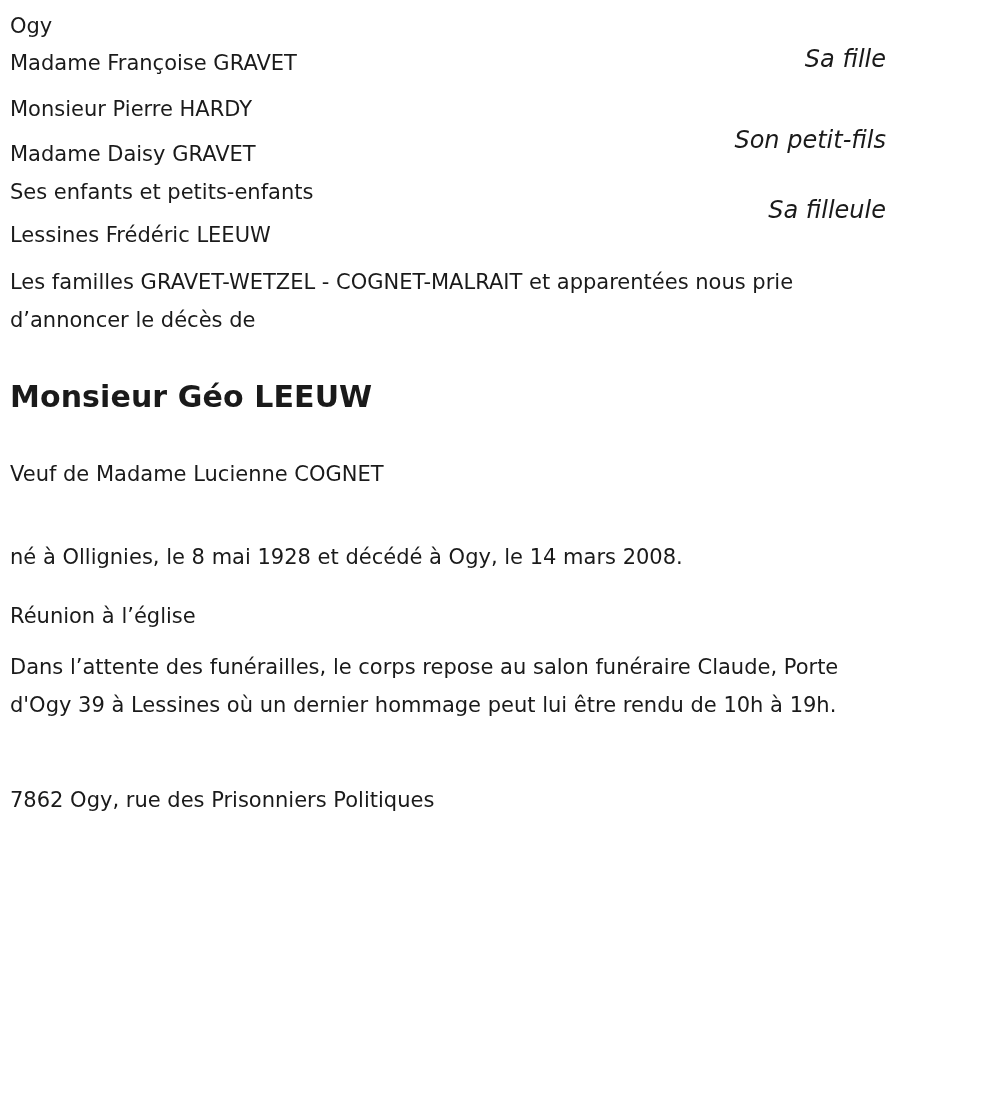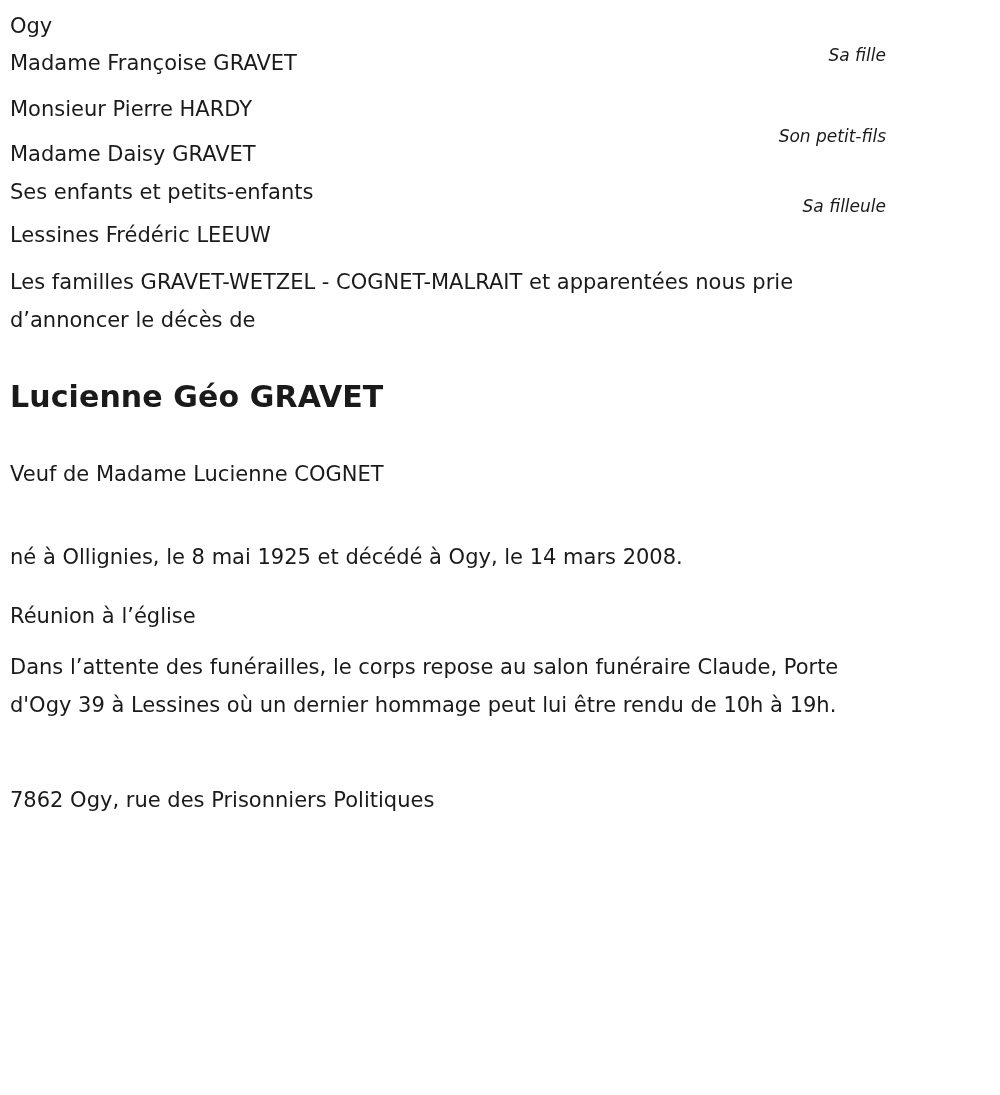--- a/index.html
+++ b/index.html
@@ -32,21 +32,21 @@
   }
   .name-line {
     font-size: 21px;
     line-height: 1.78;
     white-space: nowrap;
   }
   .relation-label {
     position: absolute;
     right: 0;
     font-style: italic;
-    font-size: 17px;
+    font-size: 24px;
     white-space: nowrap;
   }
 
   .relation-block.r1 { margin-bottom: 8px; }
   .relation-block.r1 .relation-label { top: 37px; }
 
   .relation-block.r2 { margin-bottom: 8px; }
   .relation-block.r2 .relation-label { top: 35px; }
 
   .relation-block.r3 { margin-bottom: 6px; }
@@ -114,25 +114,25 @@
       <div class="name-line">Ses enfants et petits-enfants</div>
       <div class="relation-label">Sa filleule</div>
     </div>
 
     <div class="relation-block r4">
       <div class="name-line">Lessines Frédéric LEEUW</div>
     </div>
 
     <p class="para announce">Les familles GRAVET-WETZEL - COGNET-MALRAIT et apparentées nous prie d’annoncer le décès de</p>
 
-    <h1 class="deceased-name">Lucienne Géo GRAVET</h1>
+    <h1 class="deceased-name">Monsieur Géo LEEUW</h1>
 
     <p class="widow-line">Veuf de Madame Lucienne COGNET</p>
 
-    <p class="birth-line">né à Ollignies, le 8 mai 1925 et décédé à Ogy, le 14 mars 2008.</p>
+    <p class="birth-line">né à Ollignies, le 8 mai 1928 et décédé à Ogy, le 14 mars 2008.</p>
 
 
     <p class="para block-gap">Réunion à l’église</p>
 
     <p class="para block-gap">Dans l’attente des funérailles, le corps repose au salon funéraire Claude, Porte d'Ogy 39 à Lessines où un dernier hommage peut lui être rendu de 10h à 19h.</p>
 
 
     <p class="address-line">7862 Ogy, rue des Prisonniers Politiques</p>
 
   </div>

